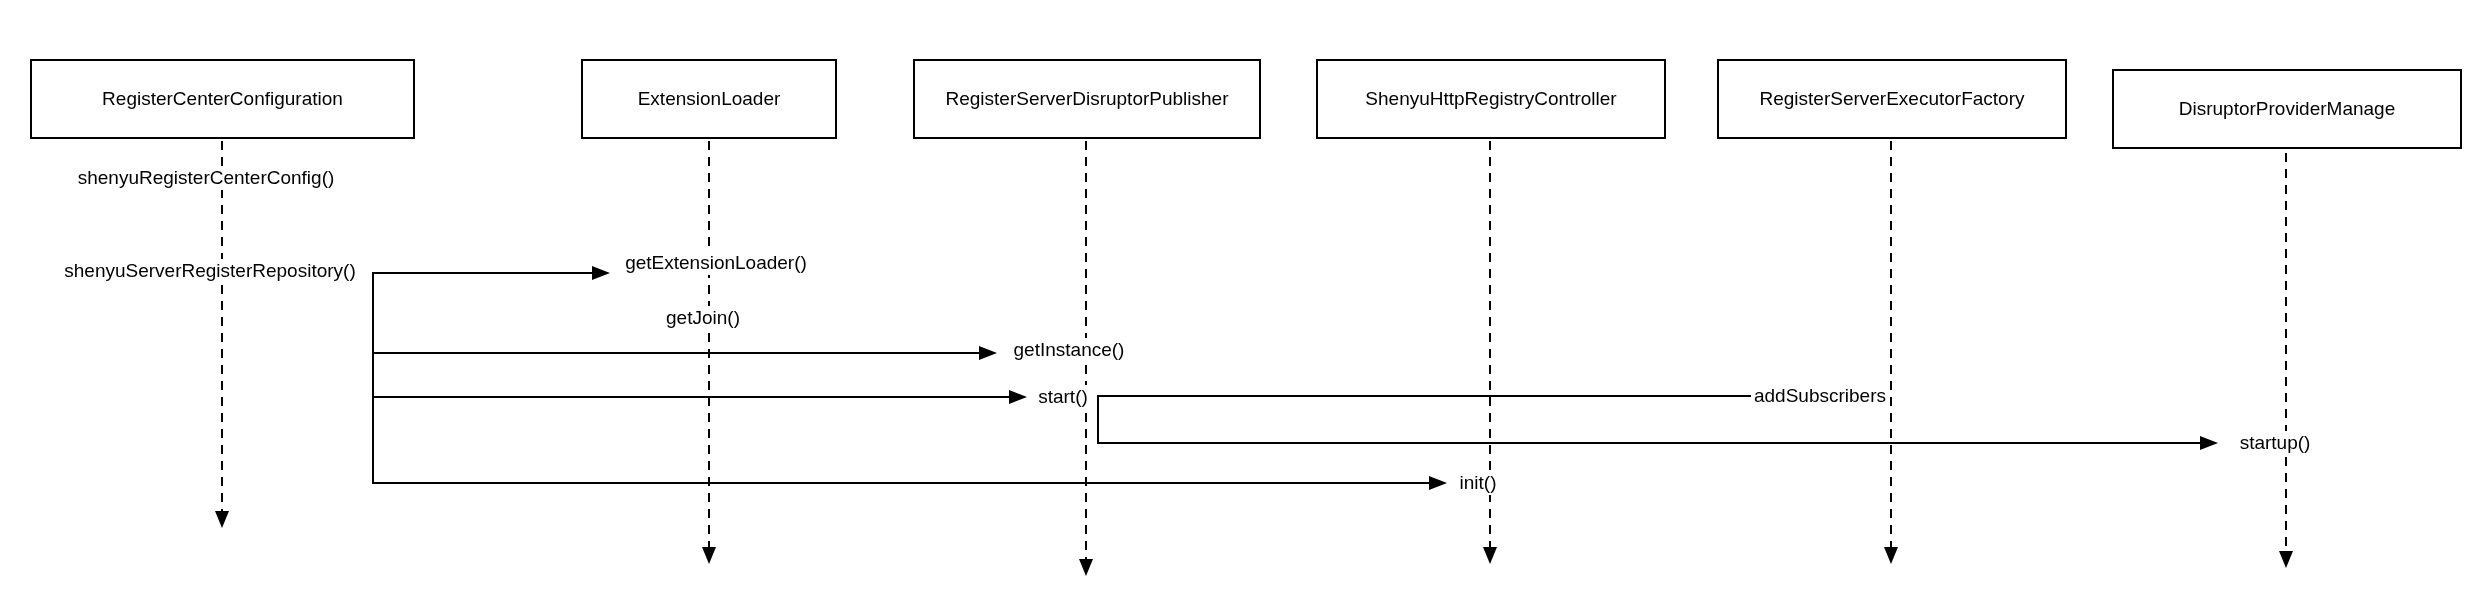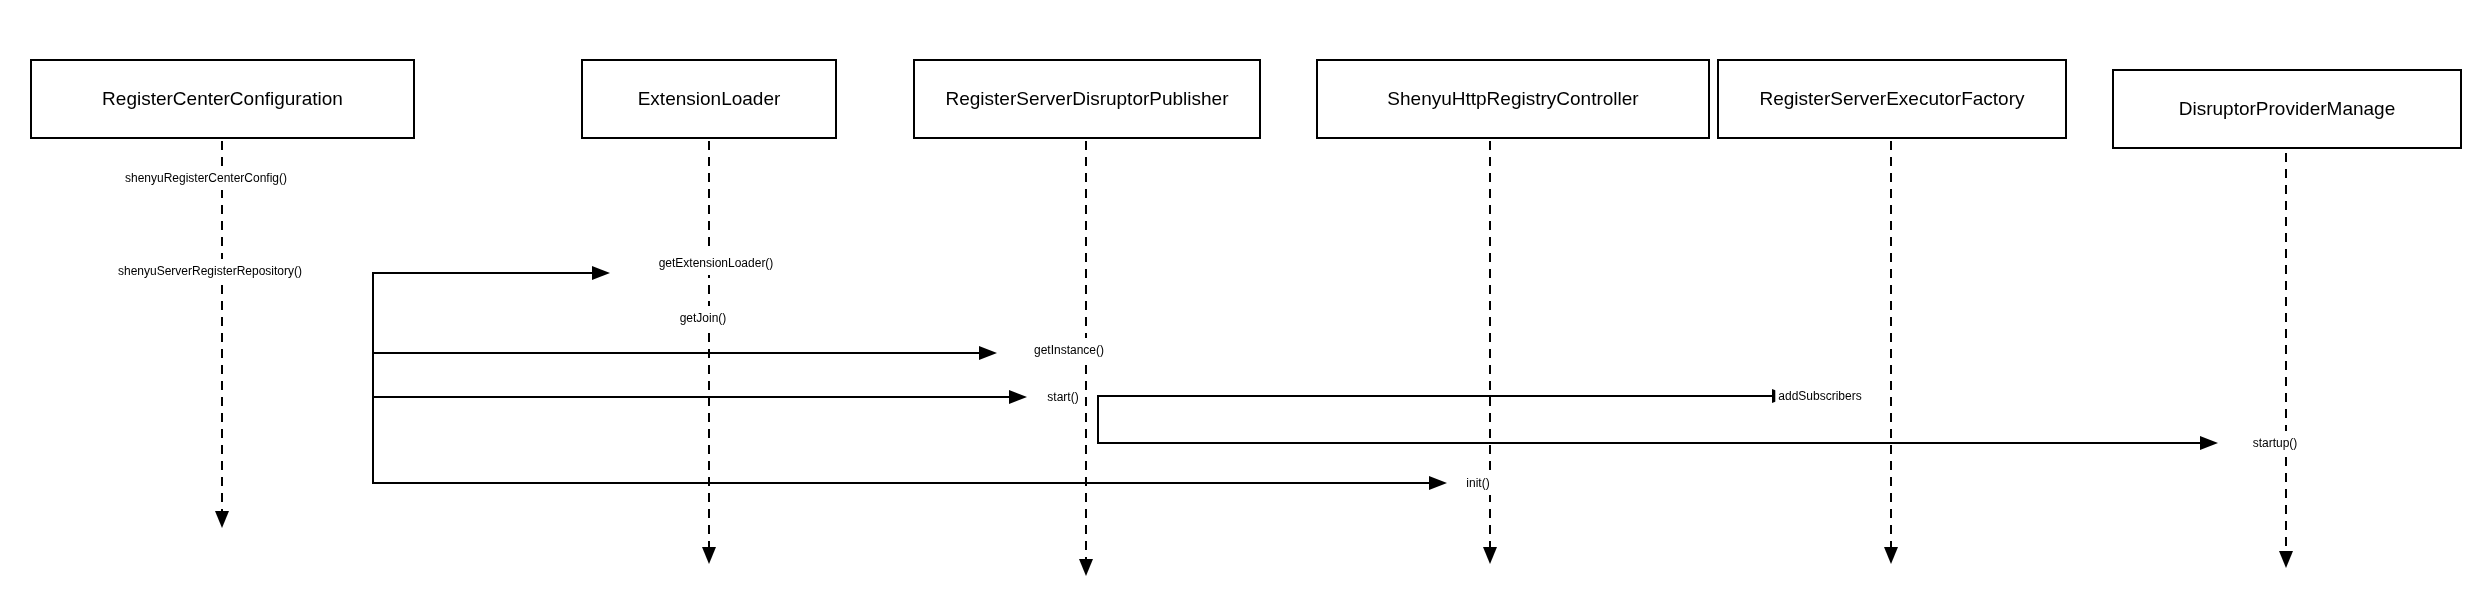--- a/index.html
+++ b/index.html
@@ -14,21 +14,21 @@
   
   .pbox{
     position:absolute;top:59px;height:80px;
     box-sizing:border-box;border:2px solid #000;background:#fff;
     display:flex;align-items:center;justify-content:center;
     font-size:19px;white-space:nowrap;
   }
   .b1{left:30px;width:385px}
   .b2{left:581px;width:256px}
   .b3{left:913px;width:348px}
-  .b4{left:1316px;width:394px}
+  .b4{left:1316px;width:350px}
   .b5{left:1717px;width:350px}
   .b6{left:2112px;width:350px;top:69px}
   
   .lifeline{
     position:absolute;width:2px;
     background-image:repeating-linear-gradient(to bottom,#000 0 9px,transparent 9px 16px);
   }
   .ll1{left:221px;top:141px;height:370px}
   .ll2{left:708px;top:141px;height:406px}
   .ll3{left:1085px;top:141px;height:418px}
@@ -68,21 +68,21 @@
   .a5h{left:2200px;top:436px}
   .a6h{left:1429px;top:476px}
   
   .bracket{position:absolute;width:2px;background:#000;}
   .bv1{left:372px;top:272px;height:212px}
   .bv2{left:1097px;top:395px;height:49px}
   
   .msg-label{
     position:absolute;transform:translate(-50%,-50%);
     white-space:nowrap;background:#fff;padding:0 3px;
-    font-size:12px;line-height:24px;
+    font-size:19px;line-height:24px;
   }
   .m1{left:206px;top:178px}
   .m2{left:210px;top:271px}
   .m3{left:716px;top:263px}
   .m4{left:703px;top:318px}
   .m5{left:1069px;top:350px}
   .m6{left:1063px;top:397px}
   .m7{left:1820px;top:396px}
   .m8{left:2275px;top:443px}
   .m9{left:1478px;top:483px}

